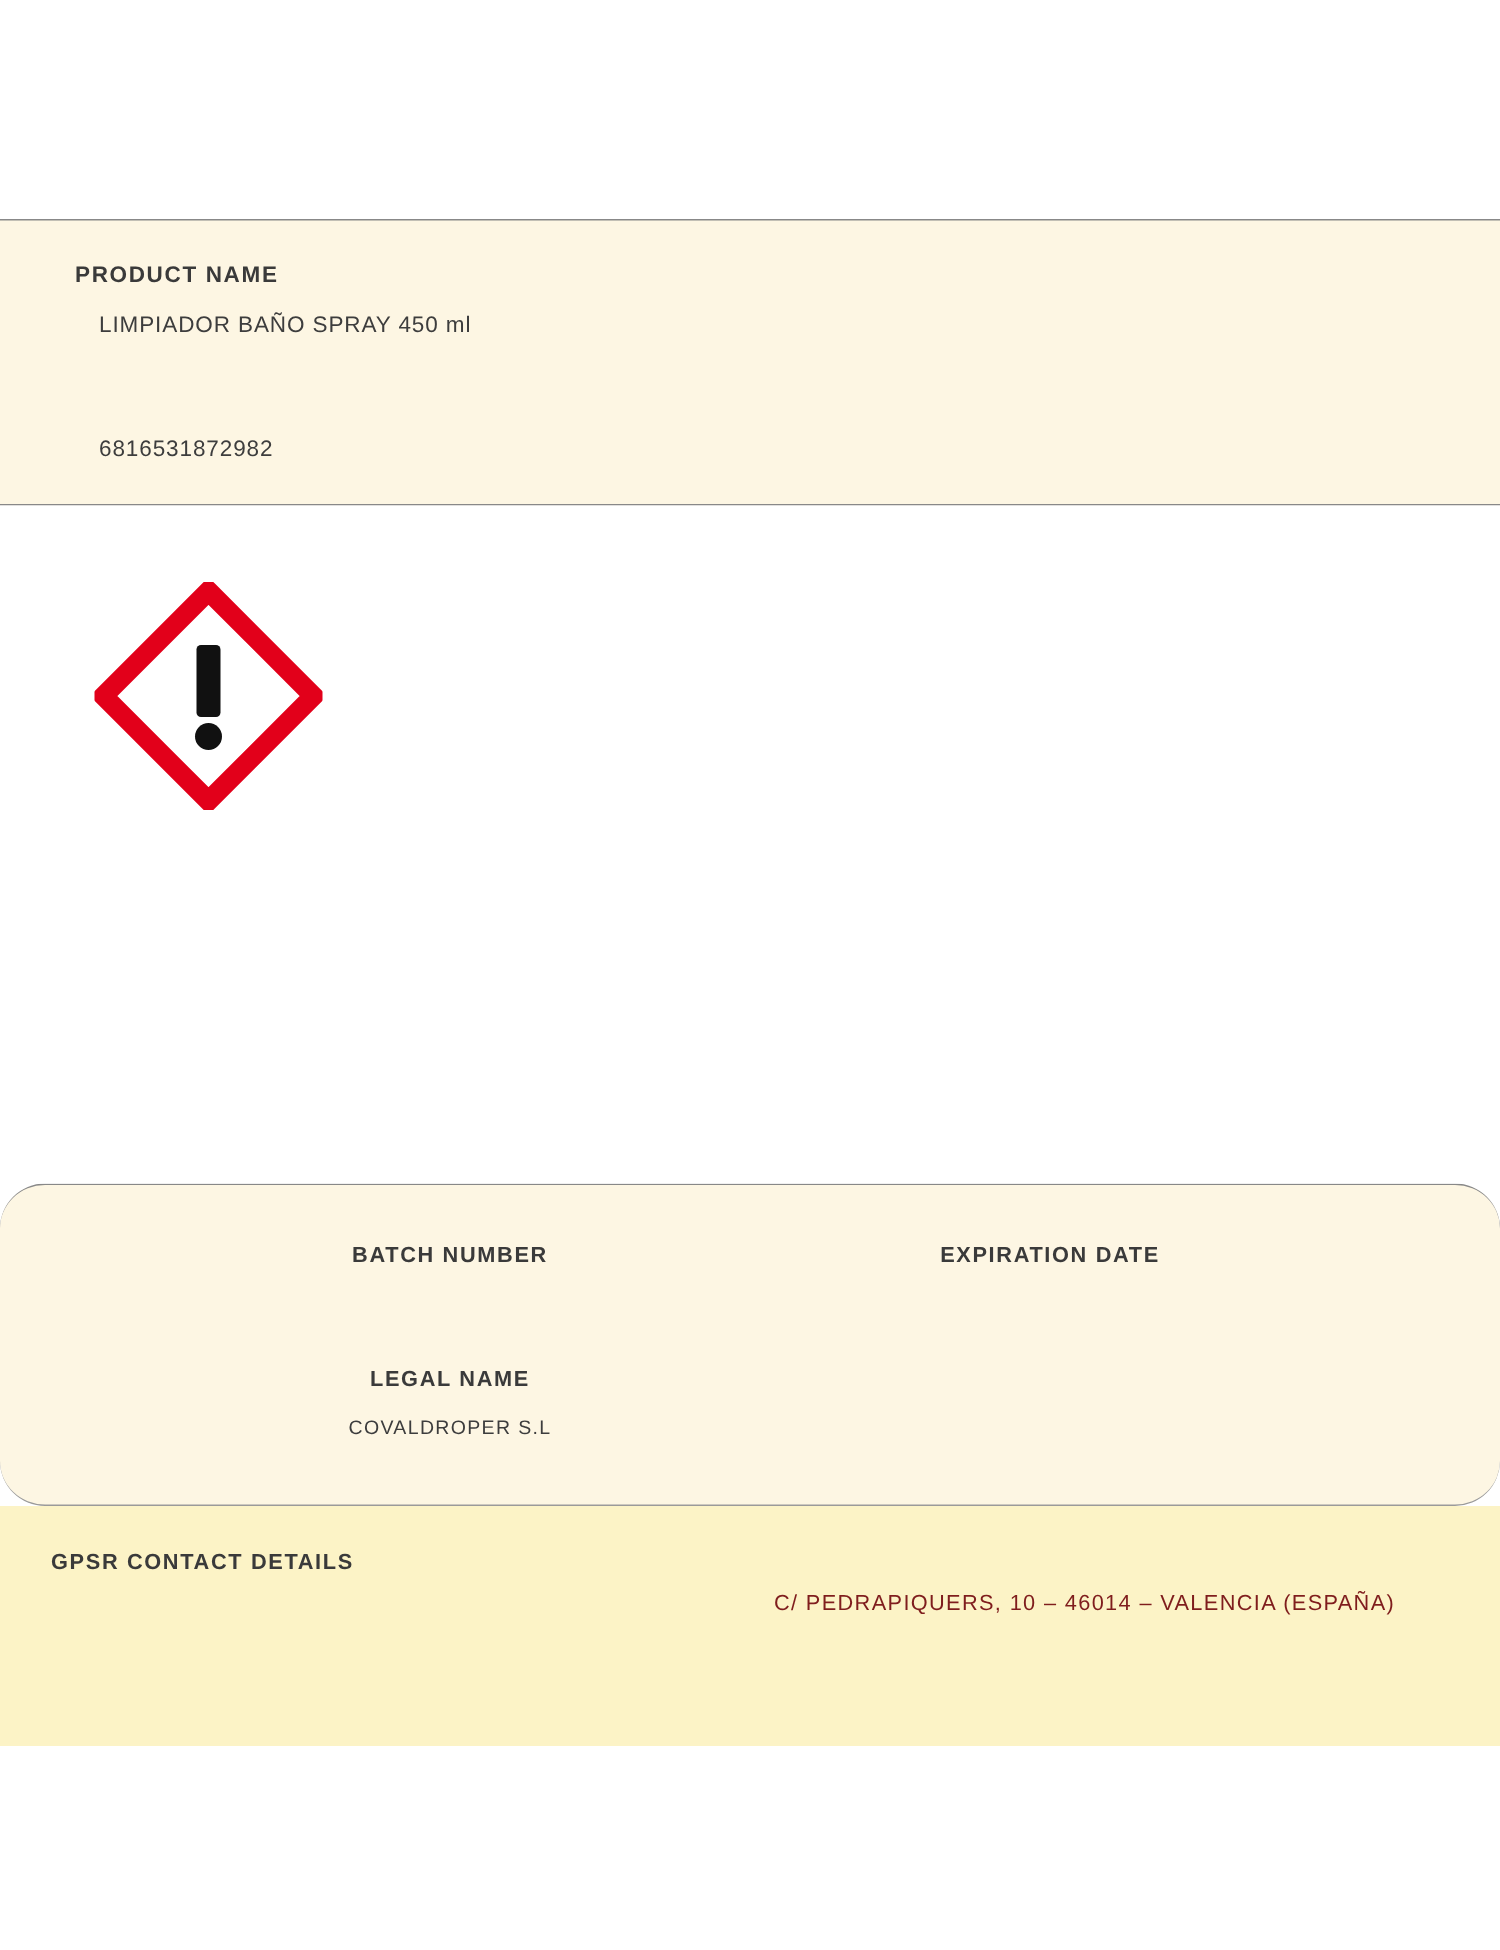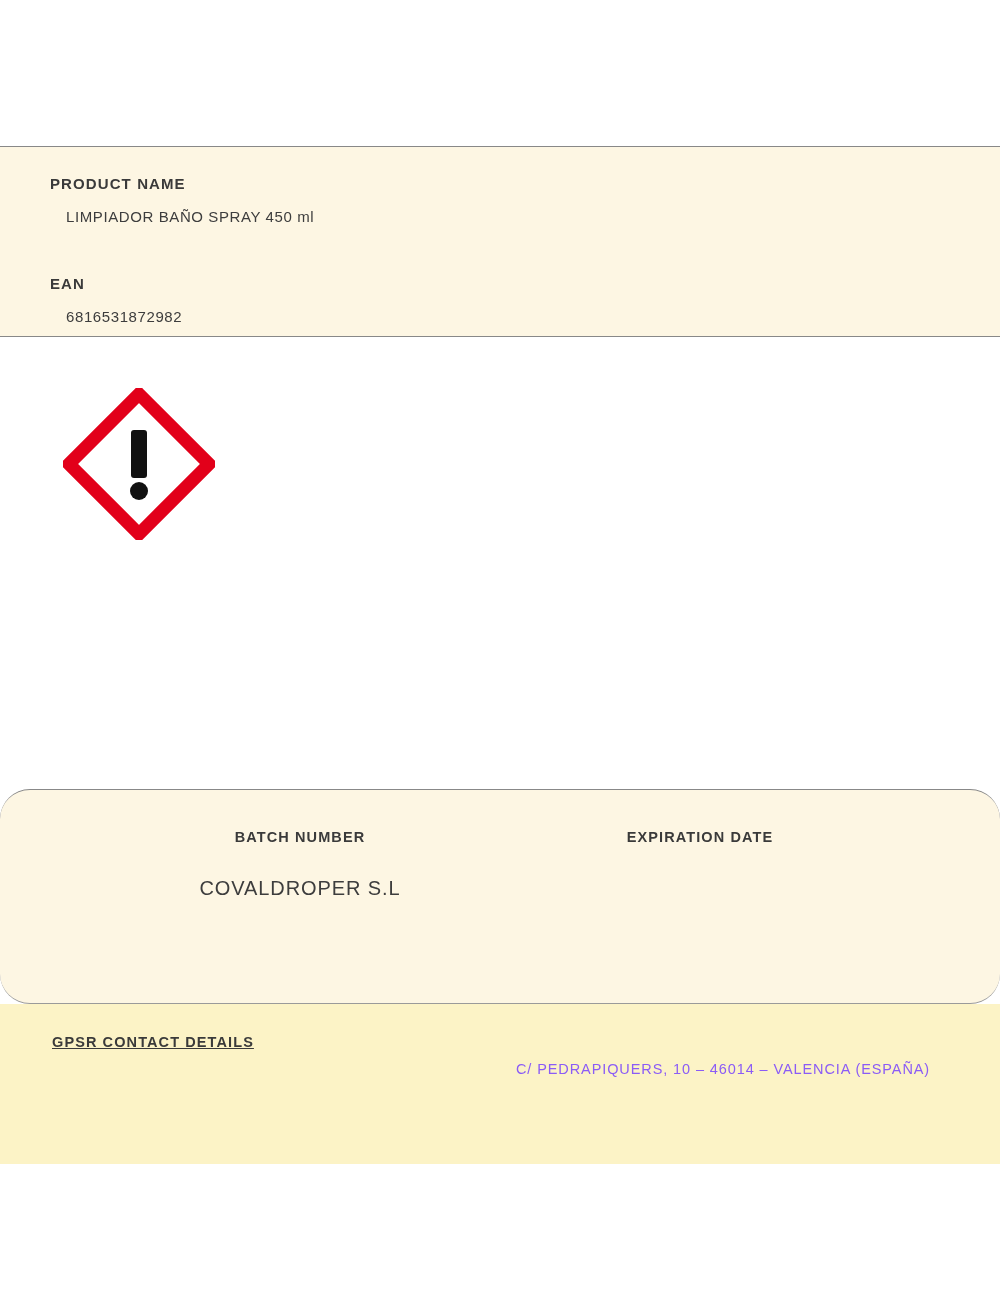--- a/index.html
+++ b/index.html
@@ -104,70 +104,68 @@
     letter-spacing: 1.1px;
     color: #3a3a3a;
   }
   .row-head-1 {
     padding-top: 39px;
   }
   .row-head-2 {
     padding-top: 51px;
   }
   .row-val {
-    font-size: 20px;
+    font-size: 13px;
     letter-spacing: 0.9px;
     color: #3d3d3d;
     padding-top: 16px;
   }
 
   
   .contact-block {
     background: #fcf3c6;
     height: 160px;
     box-sizing: border-box;
     position: relative;
   }
   .contact-label {
     position: absolute;
-    left: 52px;
+    left: 34px;
     top: 30px;
     font-size: 14.5px;
     font-weight: bold;
     letter-spacing: 1.1px;
     color: #3a3a3a;
-    text-decoration: underline;
   }
   .contact-address {
     position: absolute;
     left: 516px;
     top: 57px;
     font-size: 14.5px;
     letter-spacing: 0.9px;
-    color: #8b5cf6;
+    color: #7f1d1d;
   }
 
   
   .bottom-gap {
     background: #ffffff;
     height: 136px;
   }
 </style>
 </head>
 <body>
 
 <div class="page">
 
   <div class="top-gap"></div>
 
   <section class="product-block">
     <div class="field-label">PRODUCT NAME</div>
     <div class="field-value">LIMPIADOR BAÑO SPRAY 450 ml</div>
     <div class="field-gap"></div>
-    <div class="field-label">EAN</div>
     <div class="field-value">6816531872982</div>
   </section>
 
   <section class="pictogram-area">
     <div class="ghs-wrap">
       <svg class="ghs-svg" width="152" height="152" viewBox="0 0 152 152" aria-hidden="true">
         <rect x="0" y="0" width="152" height="152" fill="#ffffff"></rect>
         <polygon points="76,6 146,76 76,146 6,76" fill="#ffffff" stroke="#E2001A" stroke-width="13"></polygon>
         <rect x="68" y="42" width="16" height="48" rx="3" fill="#111111"></rect>
         <circle cx="76" cy="103" r="9" fill="#111111"></circle>
@@ -181,20 +179,21 @@
         <div class="row-head row-head-1">BATCH NUMBER</div>
         <div class="row-val"></div>
       </div>
       <div class="details-cell cell-exp">
         <div class="row-head row-head-1">EXPIRATION DATE</div>
         <div class="row-val"></div>
       </div>
     </div>
     <div class="details-row">
       <div class="details-cell cell-batch">
+        <div class="row-head row-head-2">LEGAL NAME</div>
         <div class="row-val">COVALDROPER S.L</div>
       </div>
     </div>
   </section>
 
   <section class="contact-block">
     <div class="contact-label">GPSR CONTACT DETAILS</div>
     <div class="contact-address">C/ PEDRAPIQUERS, 10 – 46014 – VALENCIA (ESPAÑA)</div>
   </section>
 

